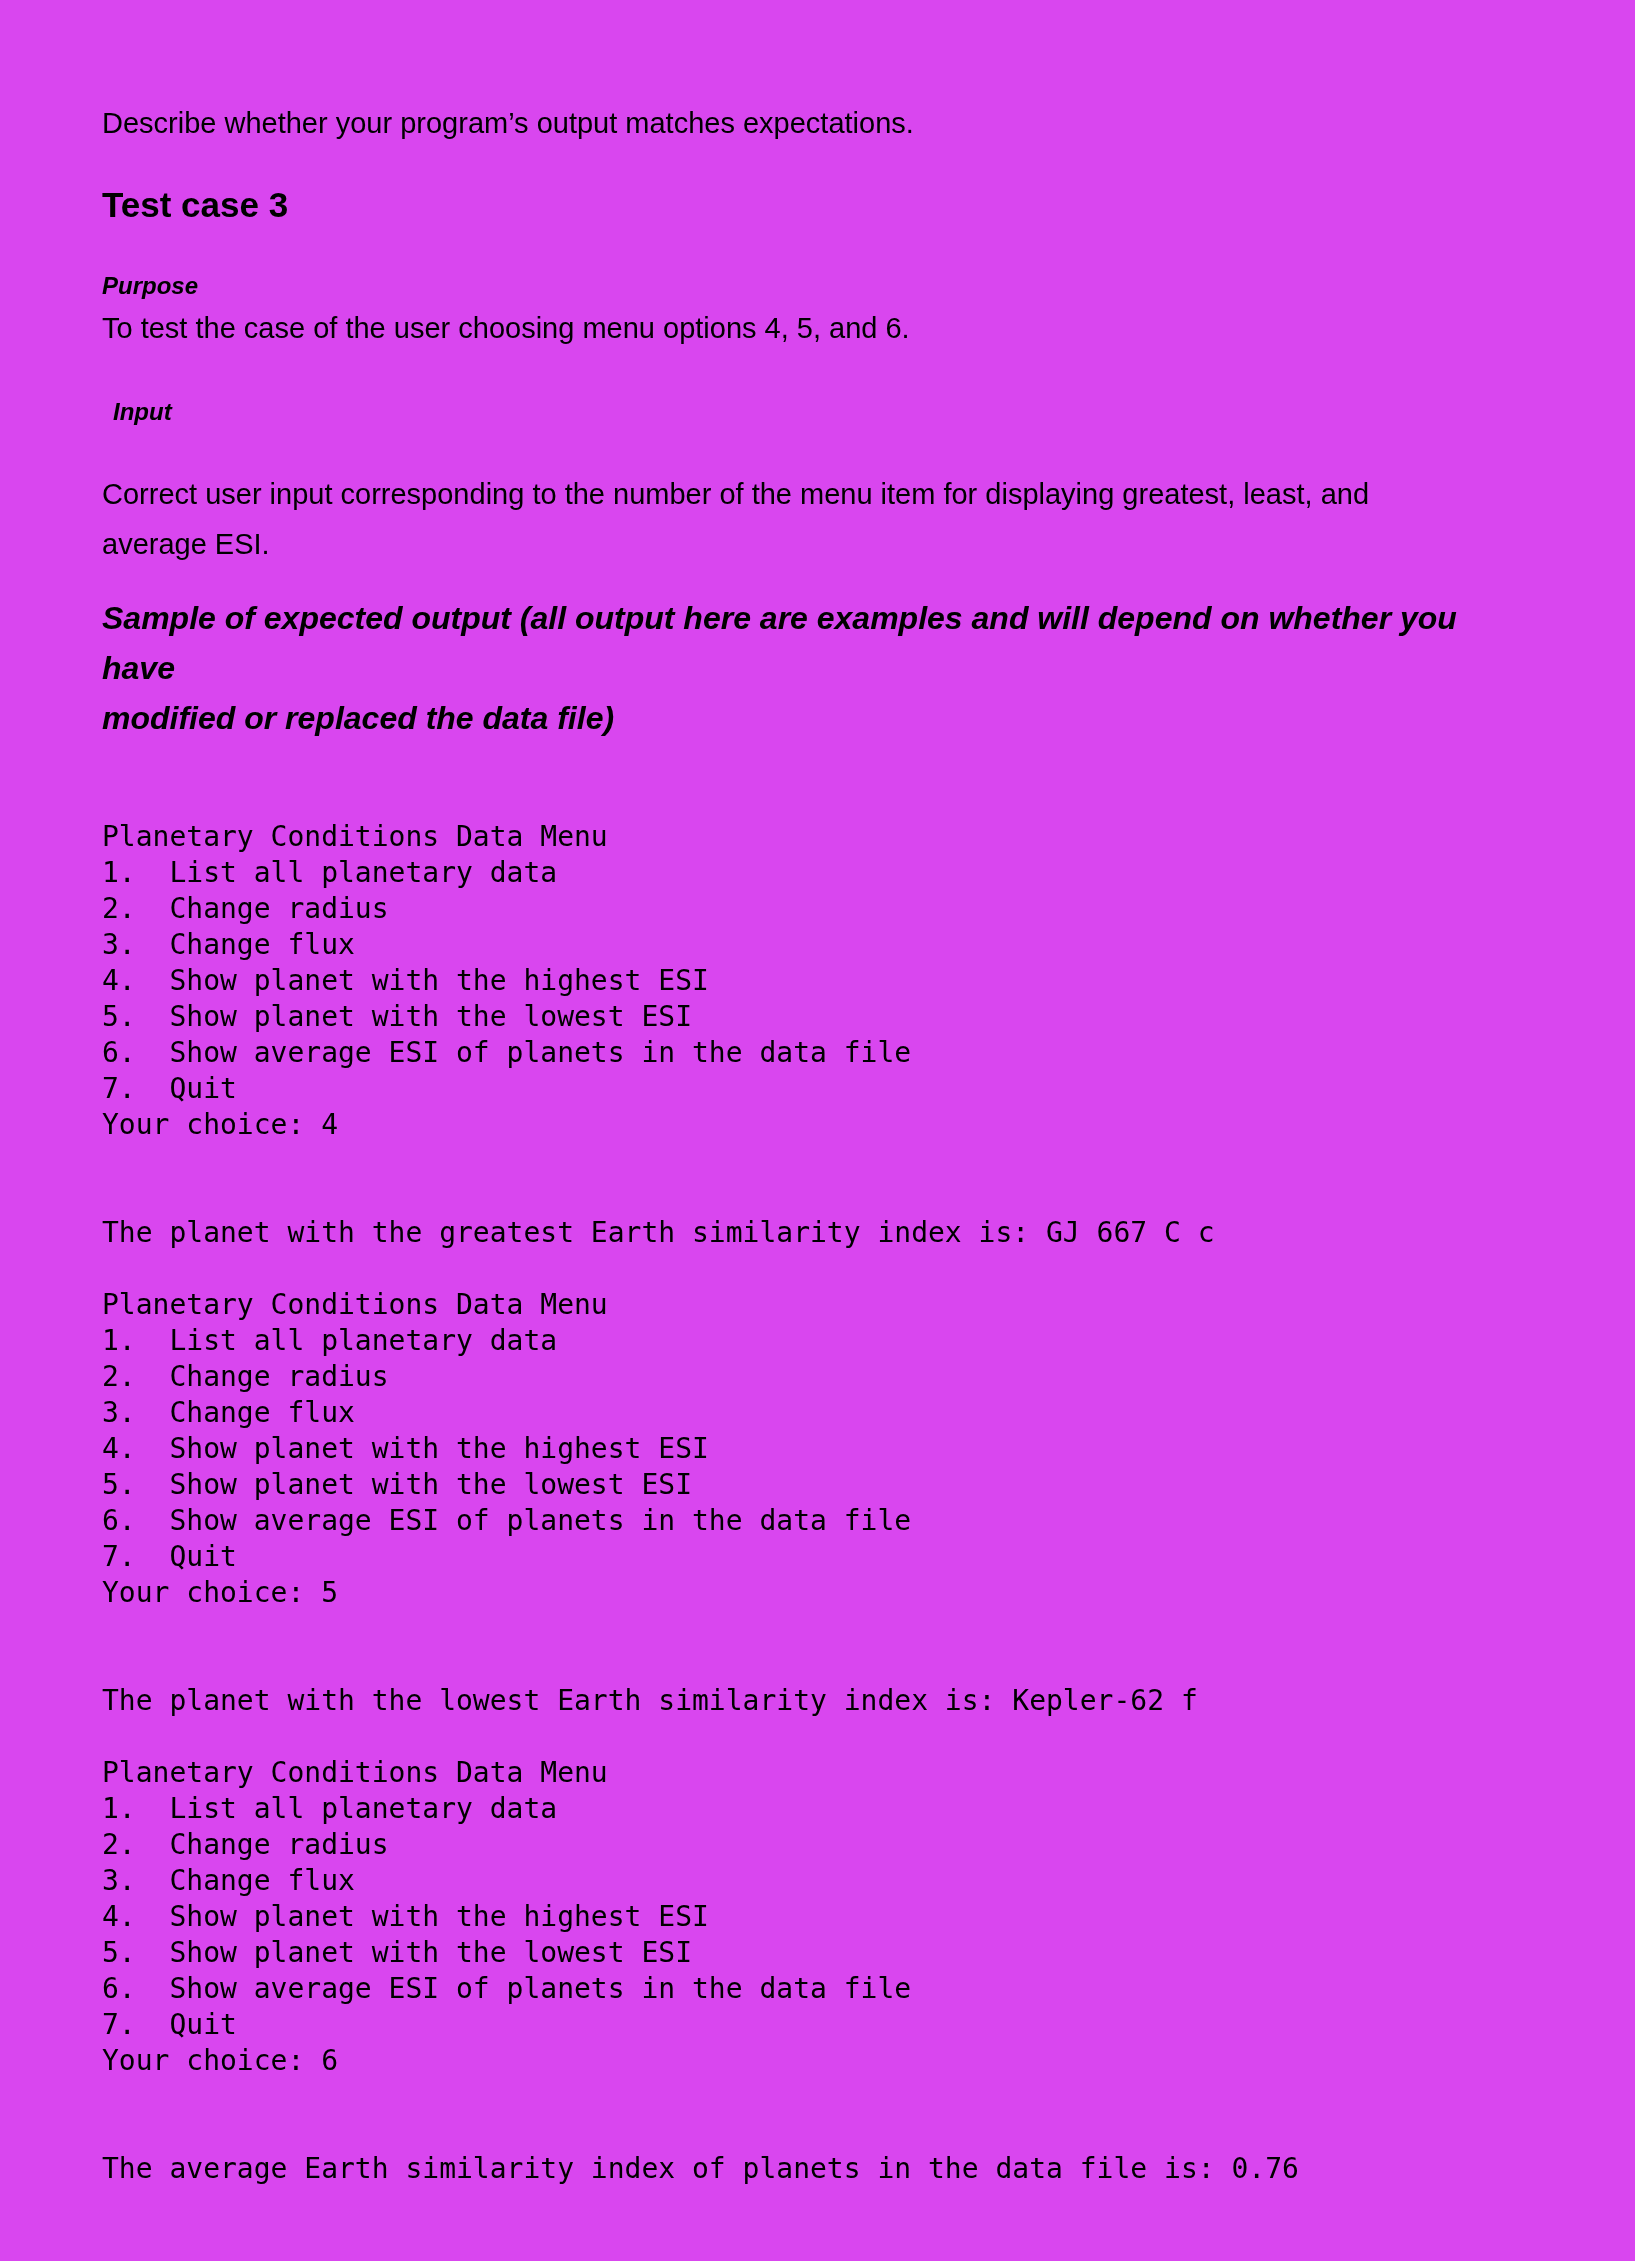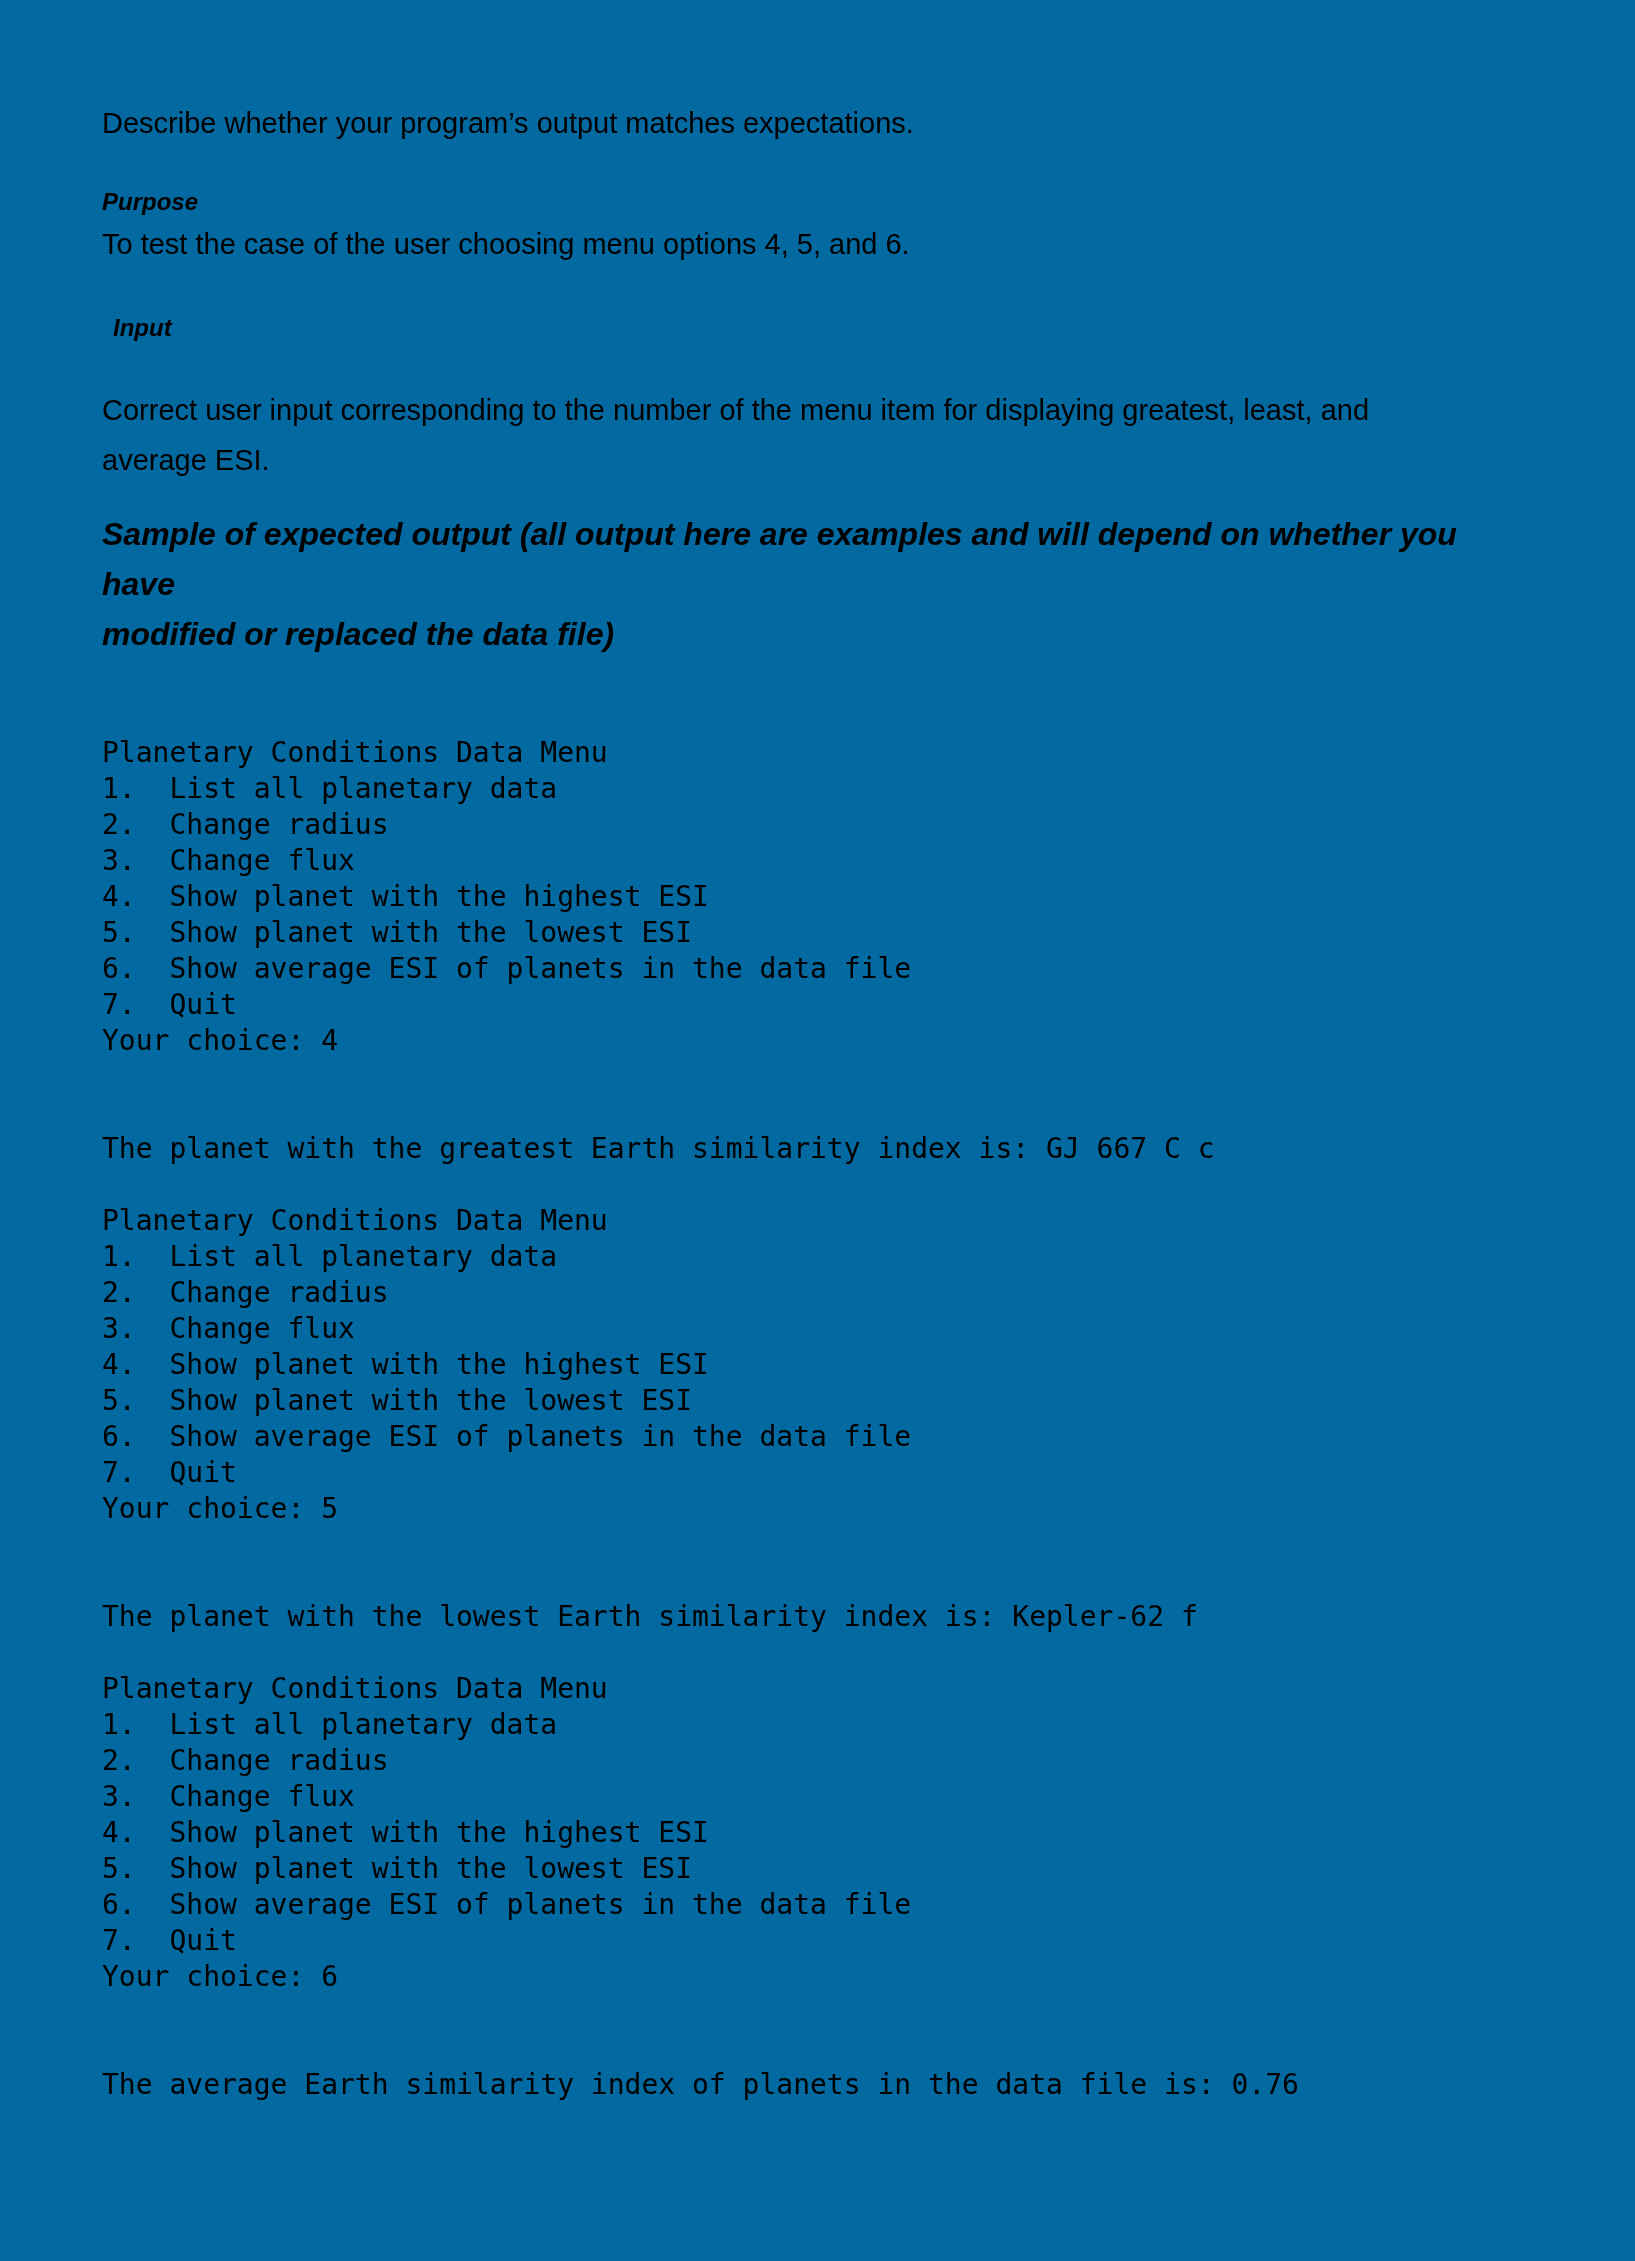--- a/index.html
+++ b/index.html
@@ -5,21 +5,21 @@
   html, body {
     margin: 0;
     padding: 0;
     background: #ffffff;
   }
   .page {
     position: relative;
     width: 1636px;
     height: 2261px;
     box-sizing: border-box;
-    background: #0369a1;
+    background: #d946ef;
     padding: 106px 102px 0 102px;
     font-family: "Liberation Sans", sans-serif;
     color: #000000;
     overflow: hidden;
   }
   .intro {
     font-size: 29px;
     line-height: 35px;
     margin: 0;
   }
@@ -70,20 +70,21 @@
     color: #000000;
   }
 </style>
 </head>
 <body>
 
 <div class="page">
 
   <p class="intro">Describe whether your program’s output matches expectations.</p>
 
+  <h2 class="h-testcase">Test case 3</h2>
 
   <h3 class="h-sub">Purpose</h3>
 
   <p class="body-p">To test the case of the user choosing menu options 4, 5, and 6.</p>
 
   <h3 class="h-sub input-h">Input</h3>
 
 
   <p class="body-p detail-p">Correct user input corresponding to the number of the menu item for displaying greatest, least, and
 average ESI.</p>

